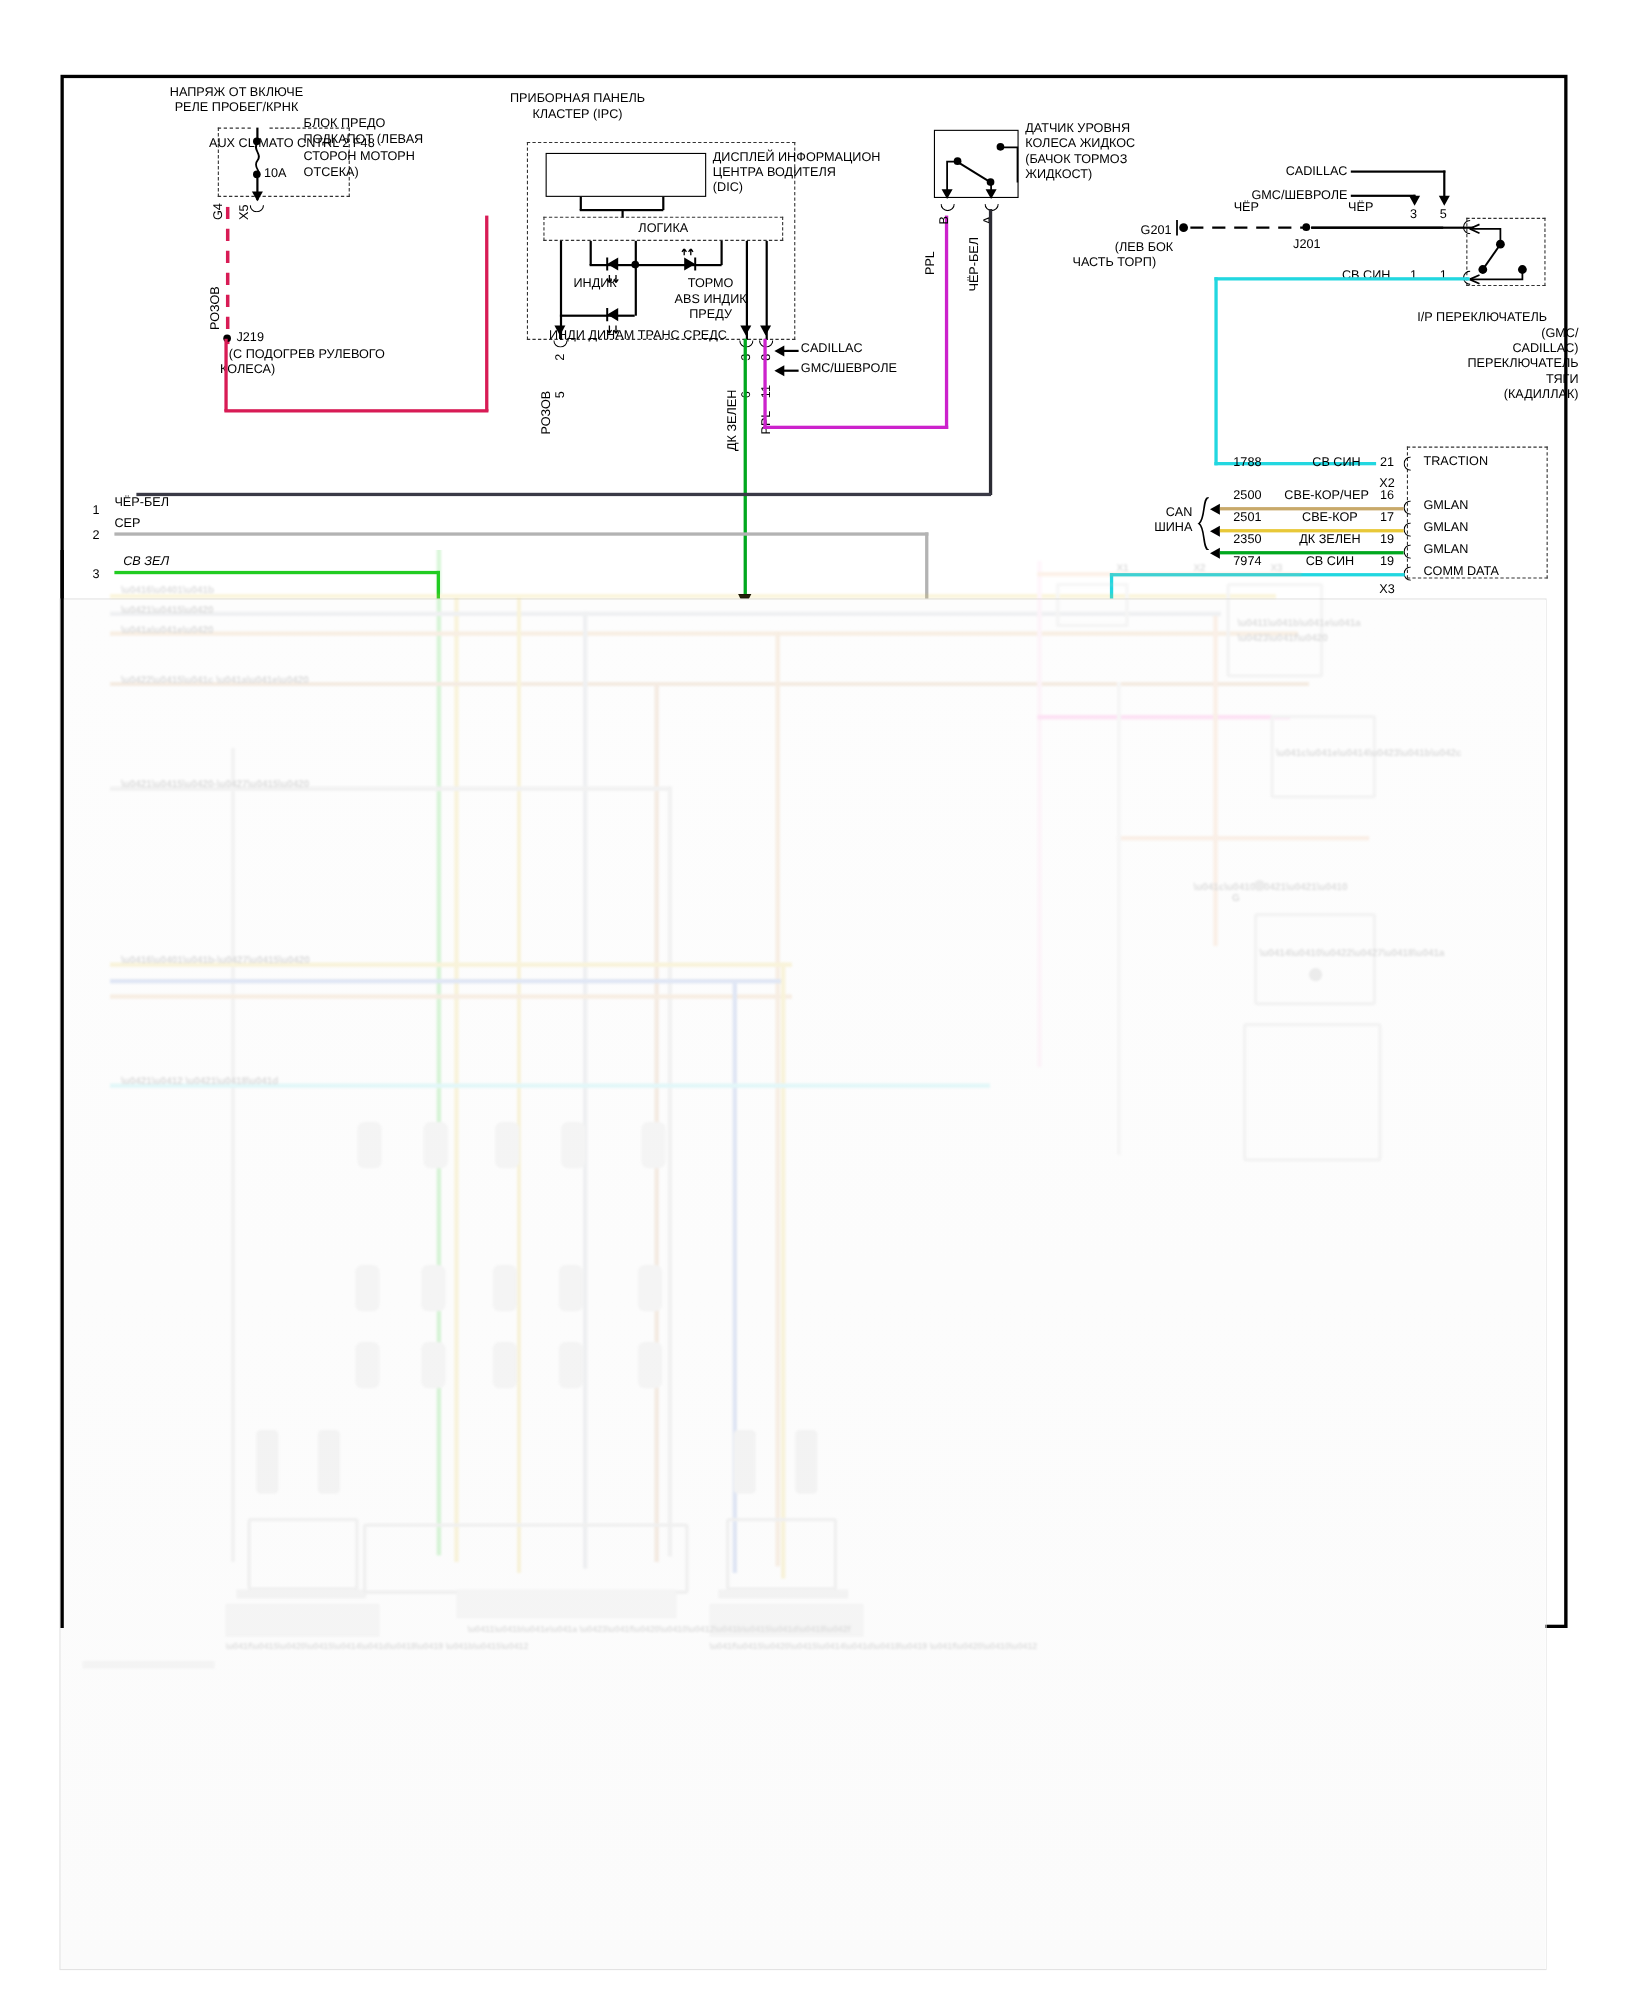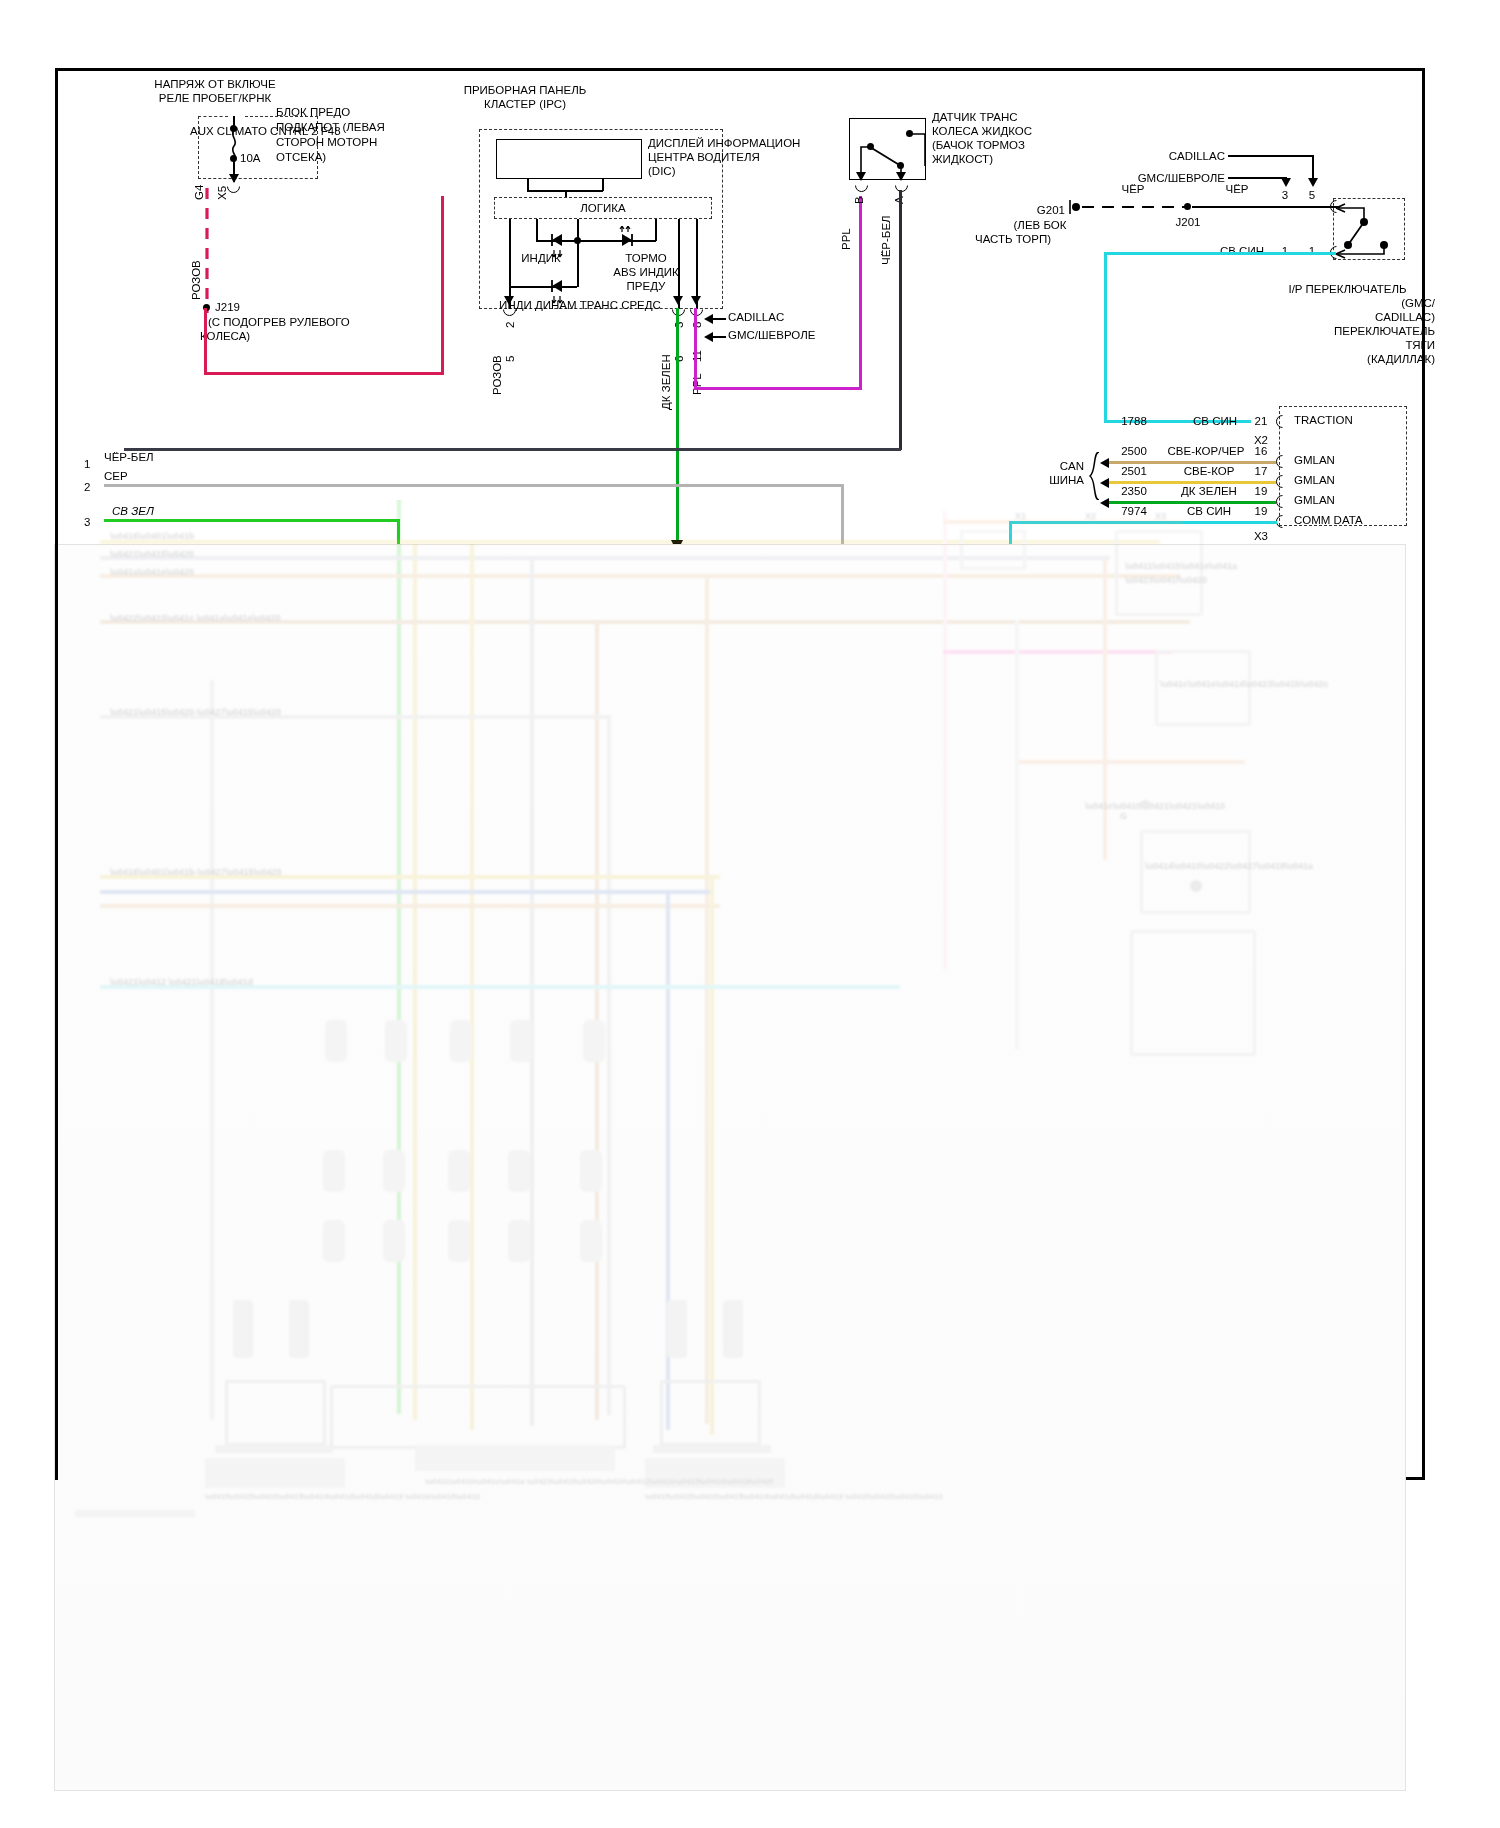--- a/index.html
+++ b/index.html
@@ -210,21 +210,21 @@
     <path d="M54 8 L69 8 L69 40" stroke="#000" stroke-width="1.6" fill="none"></path>
     <path d="M5 54 L5 21 L14 21" stroke="#000" stroke-width="1.6" fill="none"></path>
     <line x1="14" y1="21" x2="45" y2="40" stroke="#000" stroke-width="1.8"></line>
     <path d="M45 40 L45 54" stroke="#000" stroke-width="1.6" fill="none"></path>
   </svg>
   <div class="arw-d" style="left:856px;top:172px;"></div>
   <div class="cup" style="left:855px;top:179px;transform:rotate(90deg);"></div>
   <div class="arw-d" style="left:896px;top:172px;"></div>
   <div class="cup" style="left:895px;top:179px;transform:rotate(90deg);"></div>
 
-  <div class="t" style="left:932px;top:111px;">ДАТЧИК ТРАНС</div>
+  <div class="t" style="left:932px;top:111px;">ДАТЧИК УРОВНЯ</div>
   <div class="t" style="left:932px;top:125px;">КОЛЕСА ЖИДКОС</div>
   <div class="t" style="left:932px;top:139px;">(БАЧОК ТОРМОЗ</div>
   <div class="t" style="left:932px;top:153px;">ЖИДКОСТ)</div>
 
   <div class="vt" style="left:853px;top:204px;">B</div>
   <div class="vt" style="left:840px;top:250px;">PPL</div>
   <div class="vt" style="left:893px;top:204px;">A</div>
   <div class="vt" style="left:880px;top:265px;">ЧЁР-БЕЛ</div>
 
   <div class="w wv" style="left:899px;top:190px;height:260px;background:#2b2b33;"></div>

